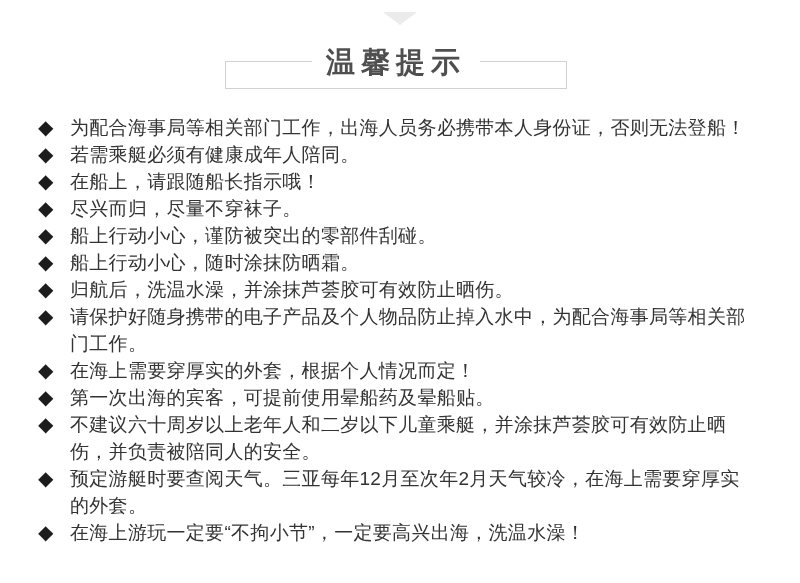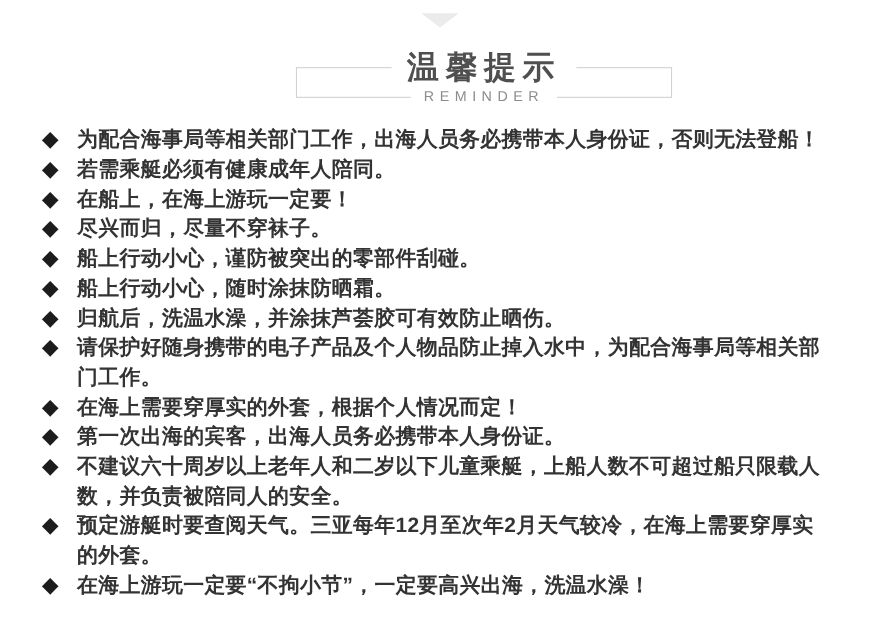--- a/index.html
+++ b/index.html
@@ -36,21 +36,20 @@
     border-top: 13px solid var(--triangle);
   }
   
   .title-box {
     position: absolute;
     left: 225px;
     top: 61px;
     width: 342px;
     height: 28px;
     border: 1px solid var(--box-border);
-    margin-left: 44px;
   }
   .title {
     position: absolute;
     top: 0;
     left: 50%;
     transform: translate(-50%, -50%);
     background: var(--background);
     padding: 0 14px;
     font-size: 29px;
     line-height: 1;
@@ -91,47 +90,45 @@
     flex: none;
     width: 20px;
     margin-right: 12px;
     font-size: 20px;
     line-height: 27px;
     color: var(--bullet);
   }
   .tip-text {
     flex: 1;
     letter-spacing: 0.3px;
-    font-weight: bold;
   }
 </style>
 </head>
 <body>
 
 <div class="page">
 
   <div class="top-triangle"></div>
 
   <div class="title-box">
     <div class="title">温馨提示</div>
-    <div class="subtitle">REMINDER</div>
   </div>
 
   <ul class="tips">
     <li class="tip">
         <span class="diamond">◆</span>
         <span class="tip-text">为配合海事局等相关部门工作，出海人员务必携带本人身份证，否则无法登船！</span>
       </li>
     <li class="tip">
         <span class="diamond">◆</span>
         <span class="tip-text">若需乘艇必须有健康成年人陪同。</span>
       </li>
     <li class="tip">
         <span class="diamond">◆</span>
-        <span class="tip-text">在船上，在海上游玩一定要！</span>
+        <span class="tip-text">在船上，请跟随船长指示哦！</span>
       </li>
     <li class="tip">
         <span class="diamond">◆</span>
         <span class="tip-text">尽兴而归，尽量不穿袜子。</span>
       </li>
     <li class="tip">
         <span class="diamond">◆</span>
         <span class="tip-text">船上行动小心，谨防被突出的零部件刮碰。</span>
       </li>
     <li class="tip">
@@ -145,25 +142,25 @@
     <li class="tip">
         <span class="diamond">◆</span>
         <span class="tip-text">请保护好随身携带的电子产品及个人物品防止掉入水中，为配合海事局等相关部门工作。</span>
       </li>
     <li class="tip">
         <span class="diamond">◆</span>
         <span class="tip-text">在海上需要穿厚实的外套，根据个人情况而定！</span>
       </li>
     <li class="tip">
         <span class="diamond">◆</span>
-        <span class="tip-text">第一次出海的宾客，出海人员务必携带本人身份证。</span>
+        <span class="tip-text">第一次出海的宾客，可提前使用晕船药及晕船贴。</span>
       </li>
     <li class="tip">
         <span class="diamond">◆</span>
-        <span class="tip-text">不建议六十周岁以上老年人和二岁以下儿童乘艇，上船人数不可超过船只限载人数，并负责被陪同人的安全。</span>
+        <span class="tip-text">不建议六十周岁以上老年人和二岁以下儿童乘艇，并涂抹芦荟胶可有效防止晒伤，并负责被陪同人的安全。</span>
       </li>
     <li class="tip">
         <span class="diamond">◆</span>
         <span class="tip-text">预定游艇时要查阅天气。三亚每年12月至次年2月天气较冷，在海上需要穿厚实的外套。</span>
       </li>
     <li class="tip">
         <span class="diamond">◆</span>
         <span class="tip-text">在海上游玩一定要“不拘小节”，一定要高兴出海，洗温水澡！</span>
       </li>
   </ul>

